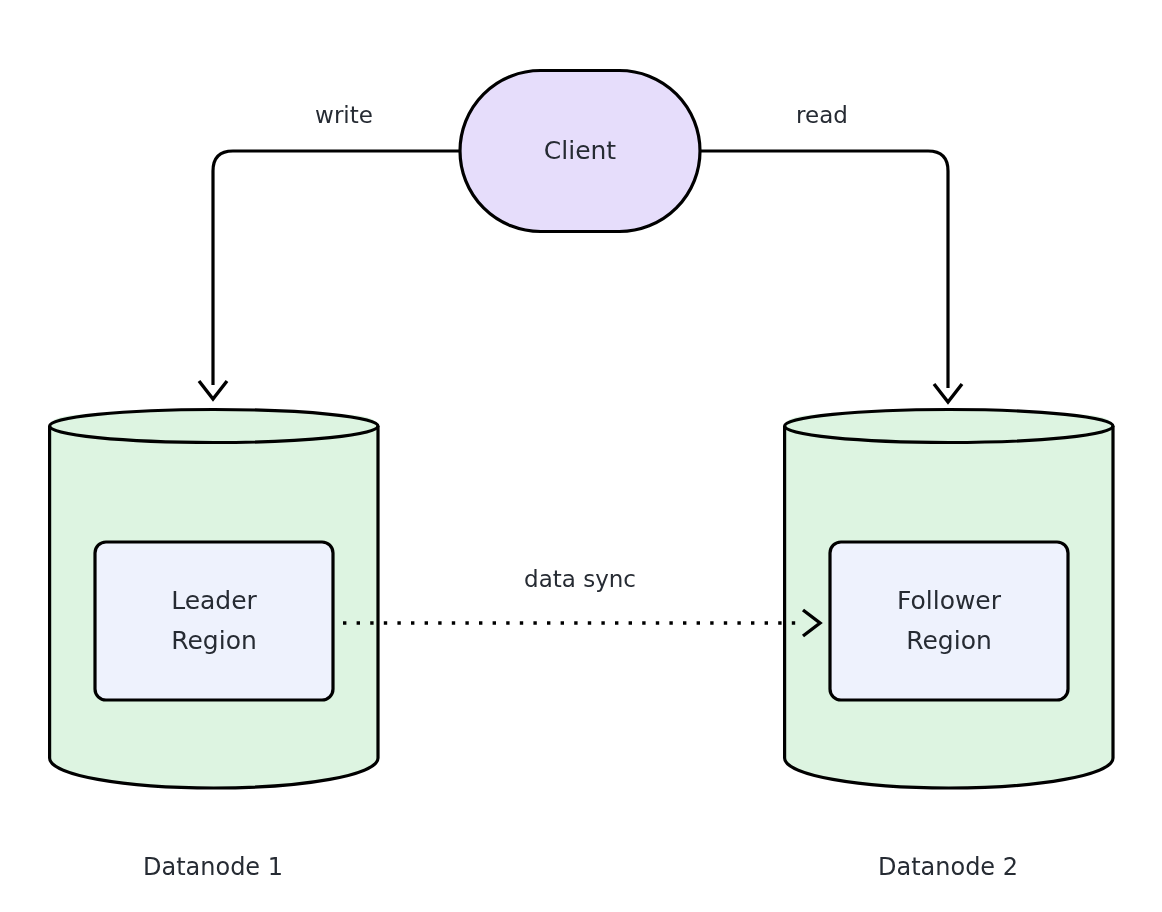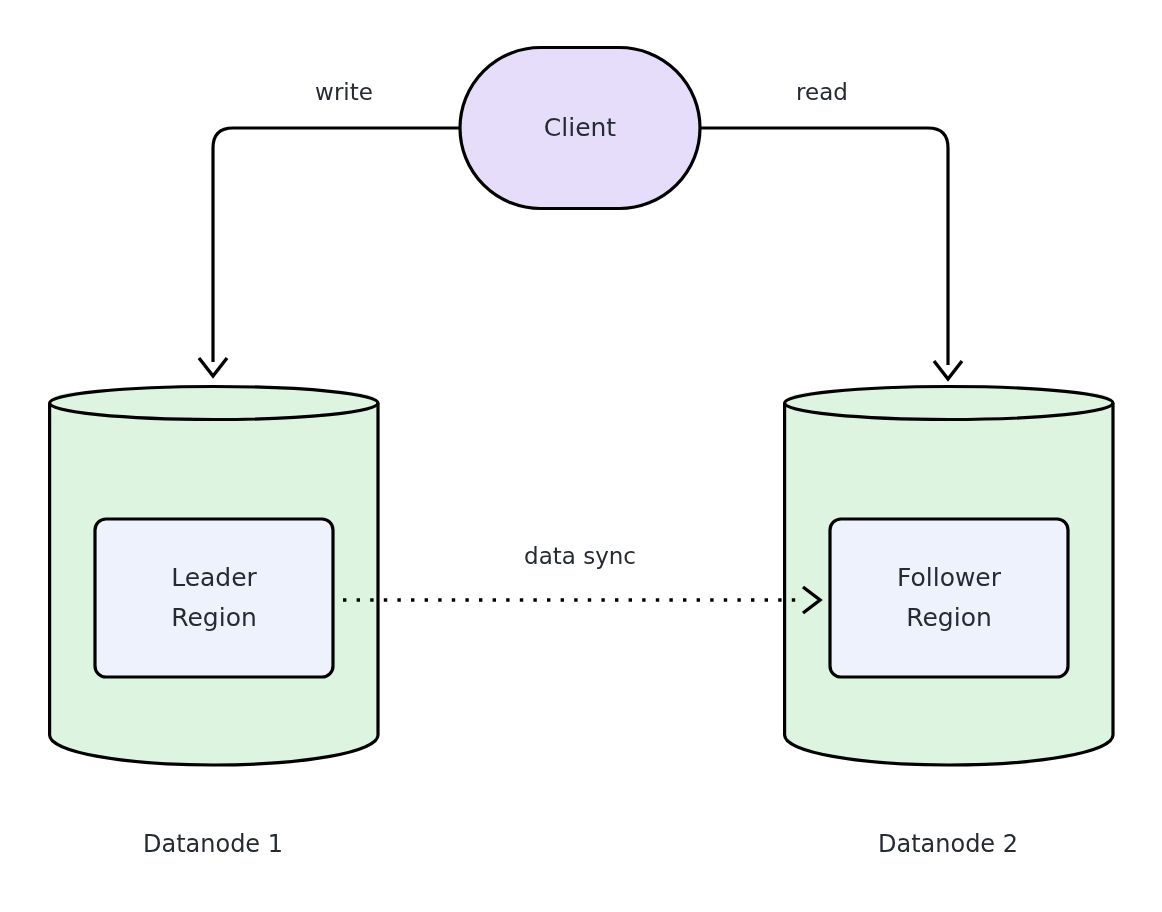--- a/index.html
+++ b/index.html
@@ -12,20 +12,21 @@
     width: 1162px;
     height: 912px;
     font-family: "DejaVu Sans", "Liberation Sans", sans-serif;
     overflow: hidden;
   }
   #diagram-root {
     position: relative;
     width: 1162px;
     height: 672px;
     background: #ffffff;
+    margin-top: 23px;
   }
   svg.diagram {
     display: block;
     width: 1162px;
     height: 912px;
   }
   .node-fill-client { fill: #e6ddfb; }
   .node-fill-cyl    { fill: #ddf4e1; }
   .node-fill-region { fill: #eef2fd; }
   .node-stroke {

